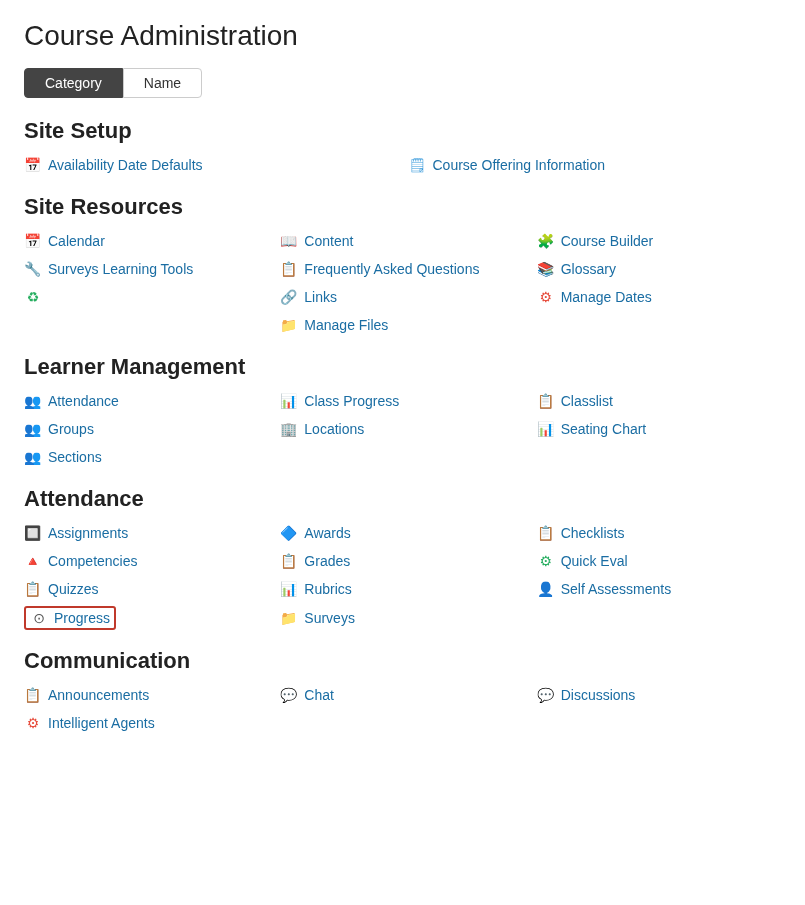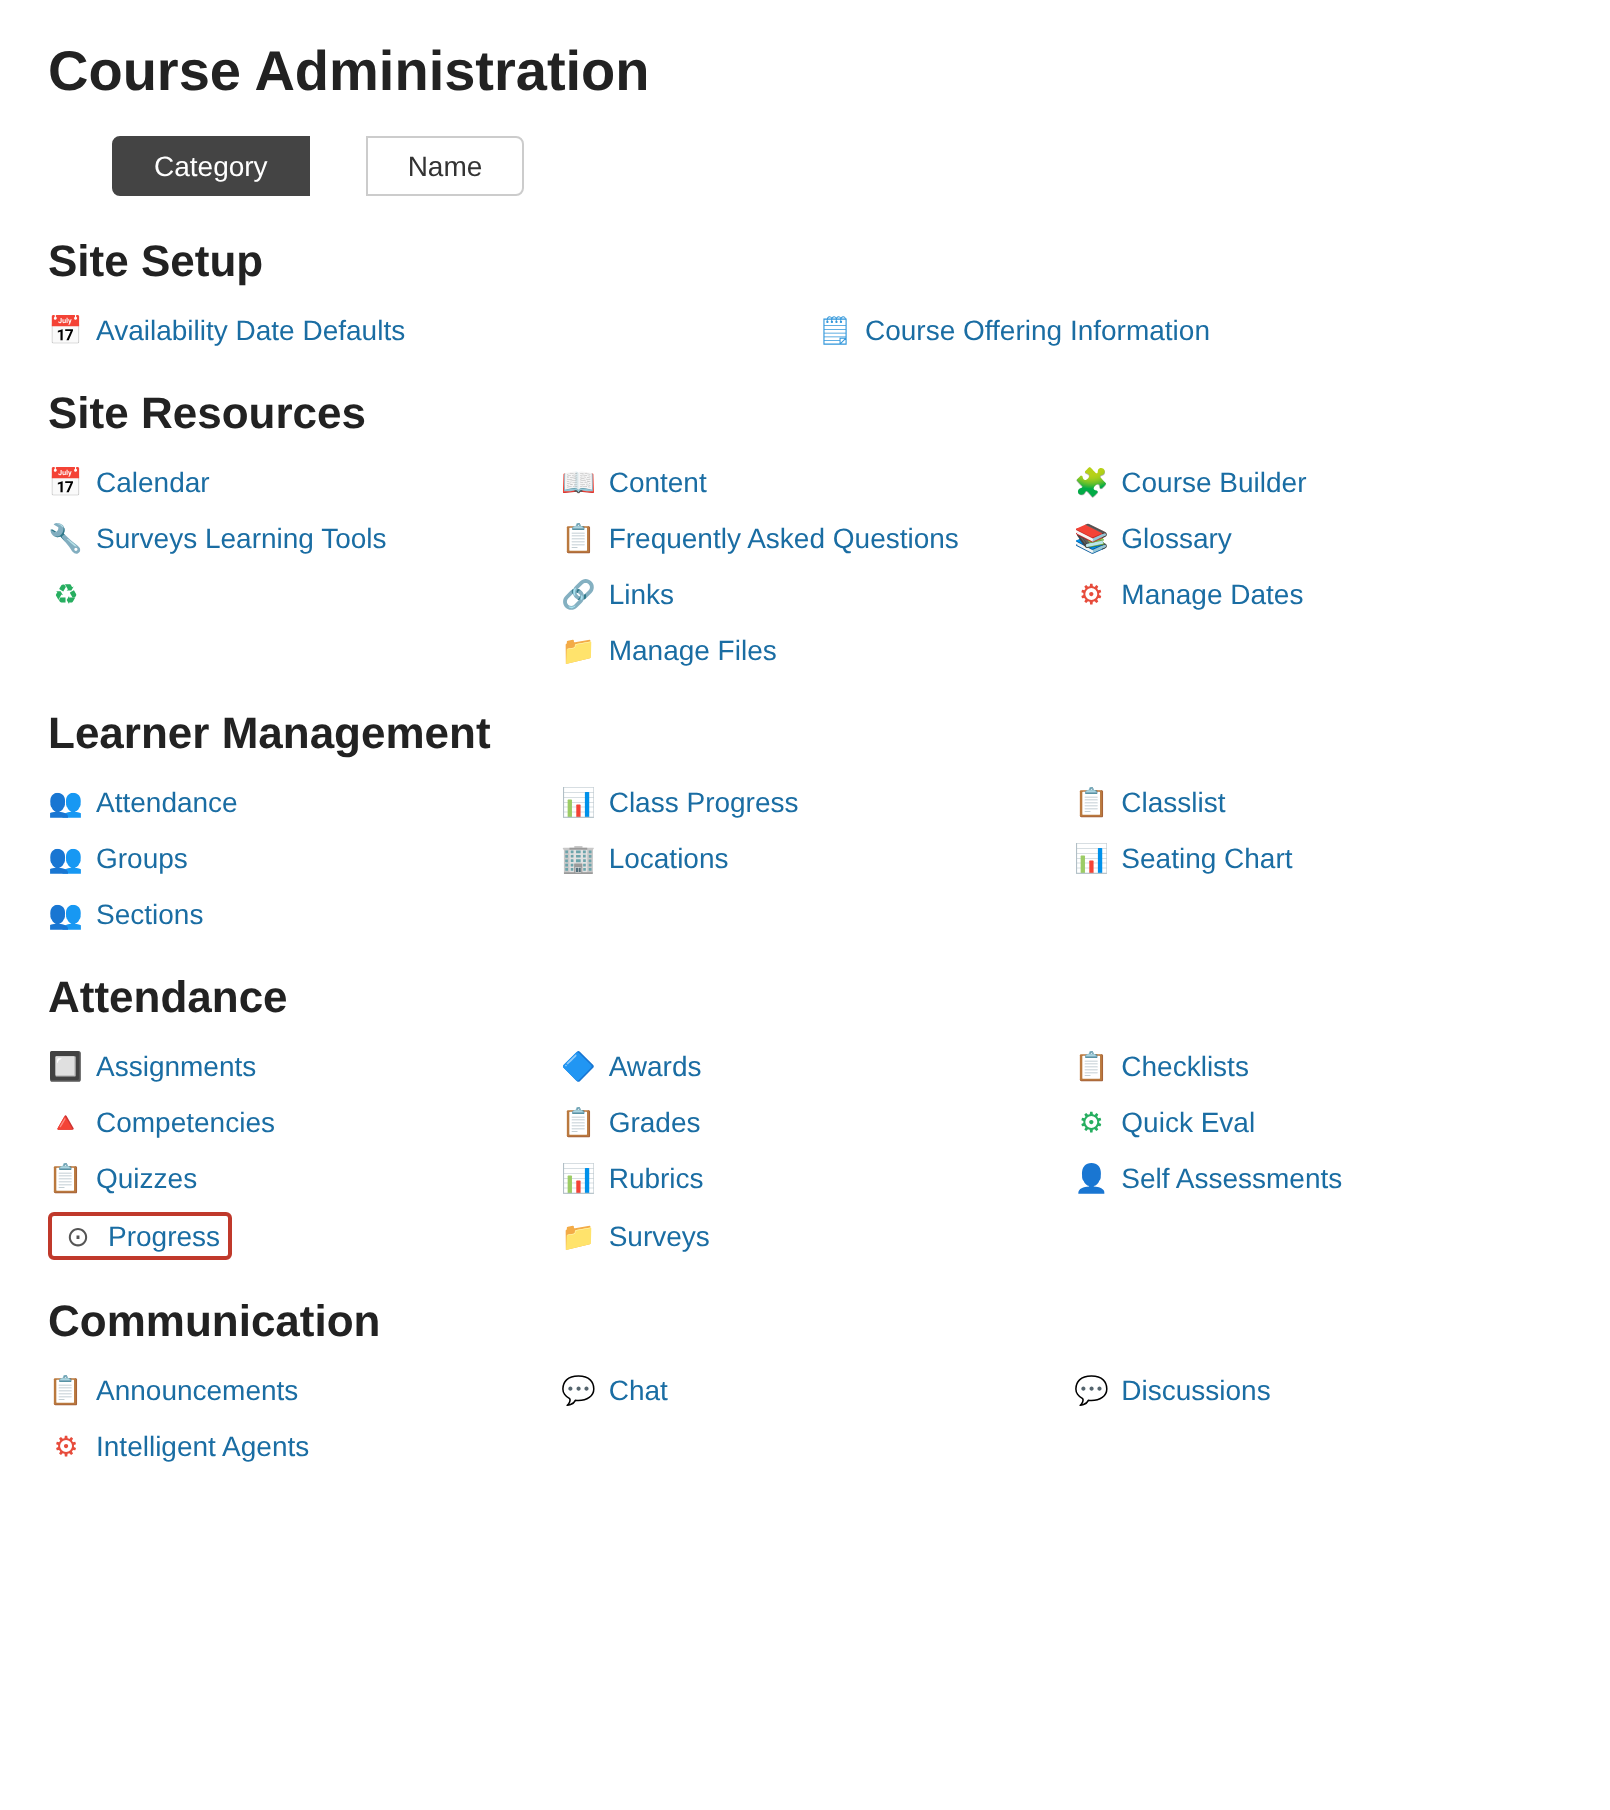--- a/index.html
+++ b/index.html
@@ -6,44 +6,43 @@
     body {
       font-family: Arial, sans-serif;
       background: #fff;
       color: #333;
       padding: 20px 24px;
       width: 805px;
       min-height: 905px;
     }
     h1 {
       font-size: 28px;
-      font-weight: bold;
+      font-weight: normal;
       color: #222;
       margin-bottom: 16px;
     }
     .toggle-bar {
       display: flex;
       margin-bottom: 20px;
     }
     .toggle-btn {
       padding: 6px 20px;
       font-size: 14px;
       cursor: pointer;
       border: 1px solid #ccc;
       background: #fff;
       color: #333;
     }
     .toggle-btn.active {
       background: #444;
       color: #fff;
       border-color: #444;
-      margin-left: 32px;
     }
     .toggle-btn:first-child { border-radius: 4px 0 0 4px; }
-    .toggle-btn:last-child { border-radius: 0 4px 4px 0; margin-left: 28px; }
+    .toggle-btn:last-child { border-radius: 0 4px 4px 0; }
     h2 {
       font-size: 22px;
       font-weight: bold;
       color: #222;
       margin: 18px 0 10px 0;
     }
     .grid {
       display: grid;
       grid-template-columns: repeat(3, 1fr);
       gap: 6px 12px;

